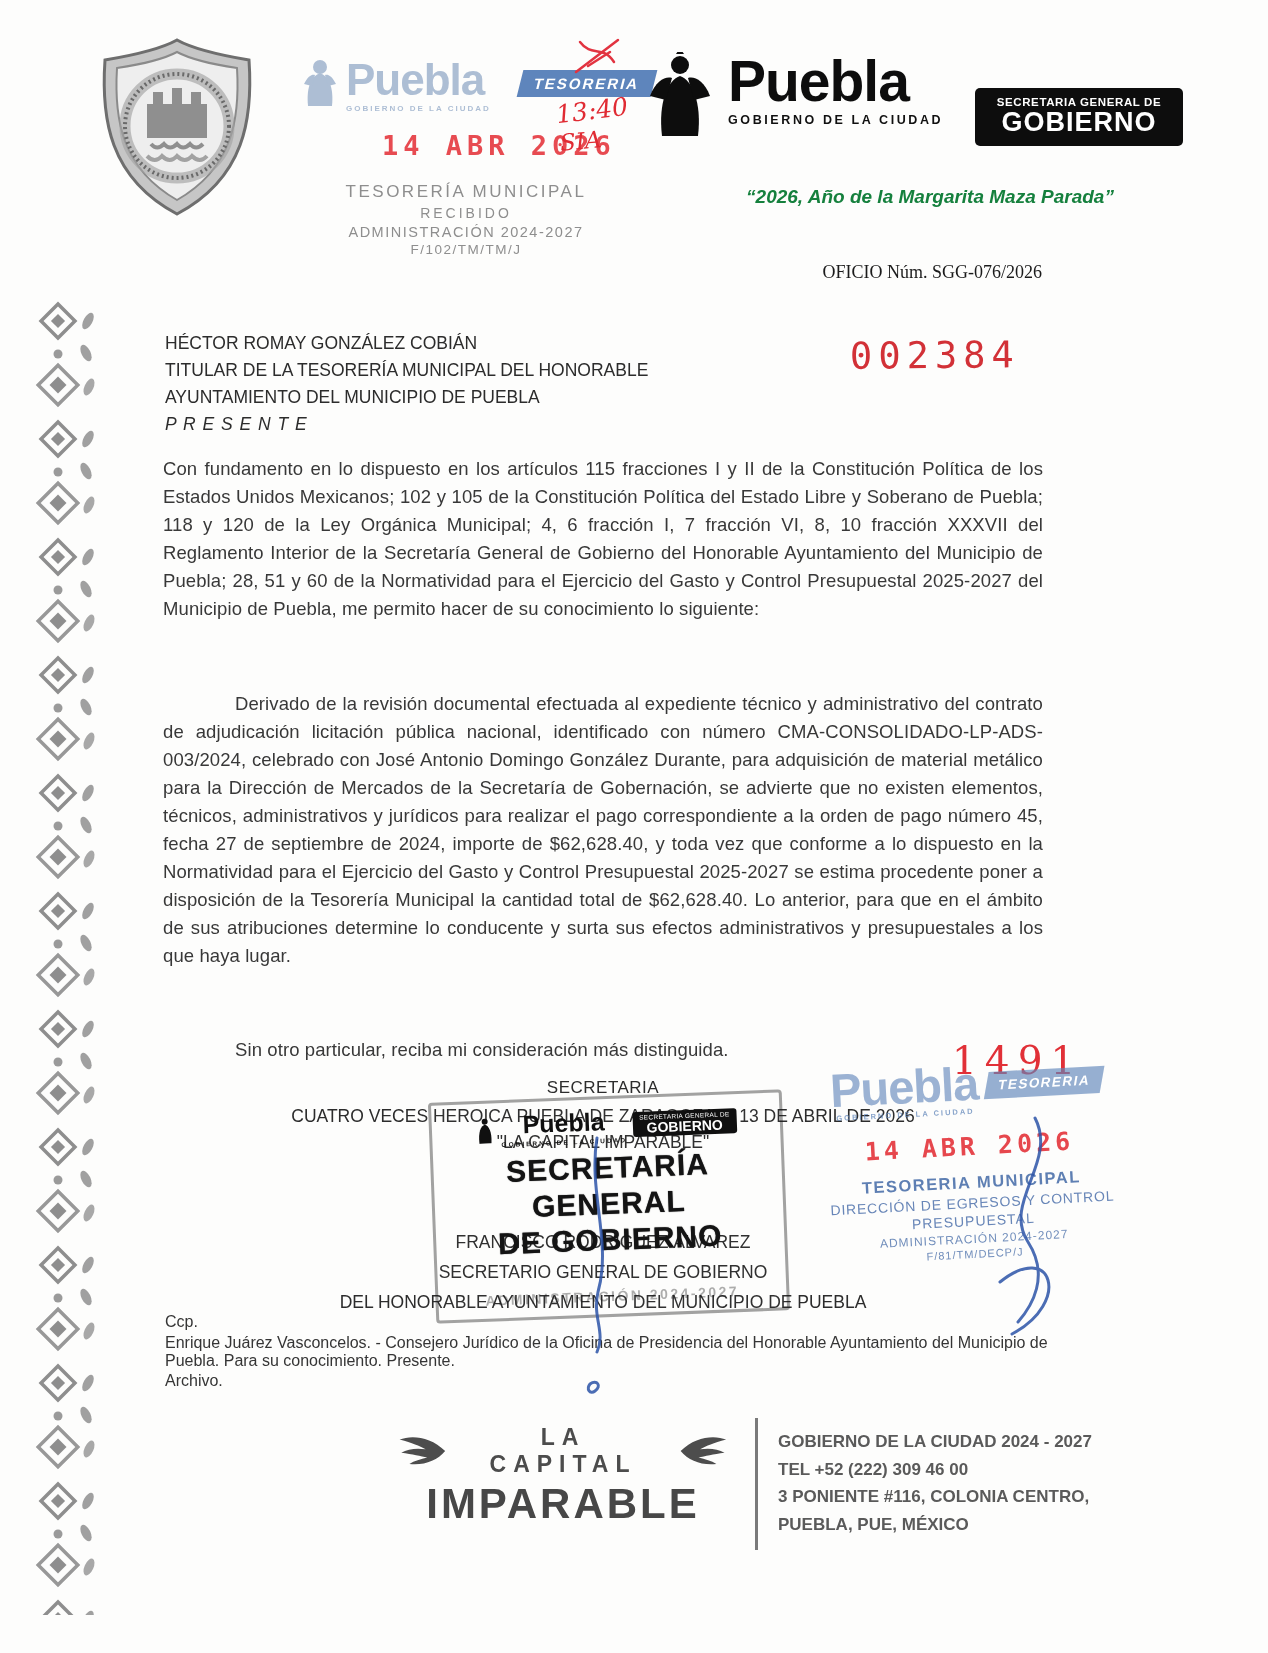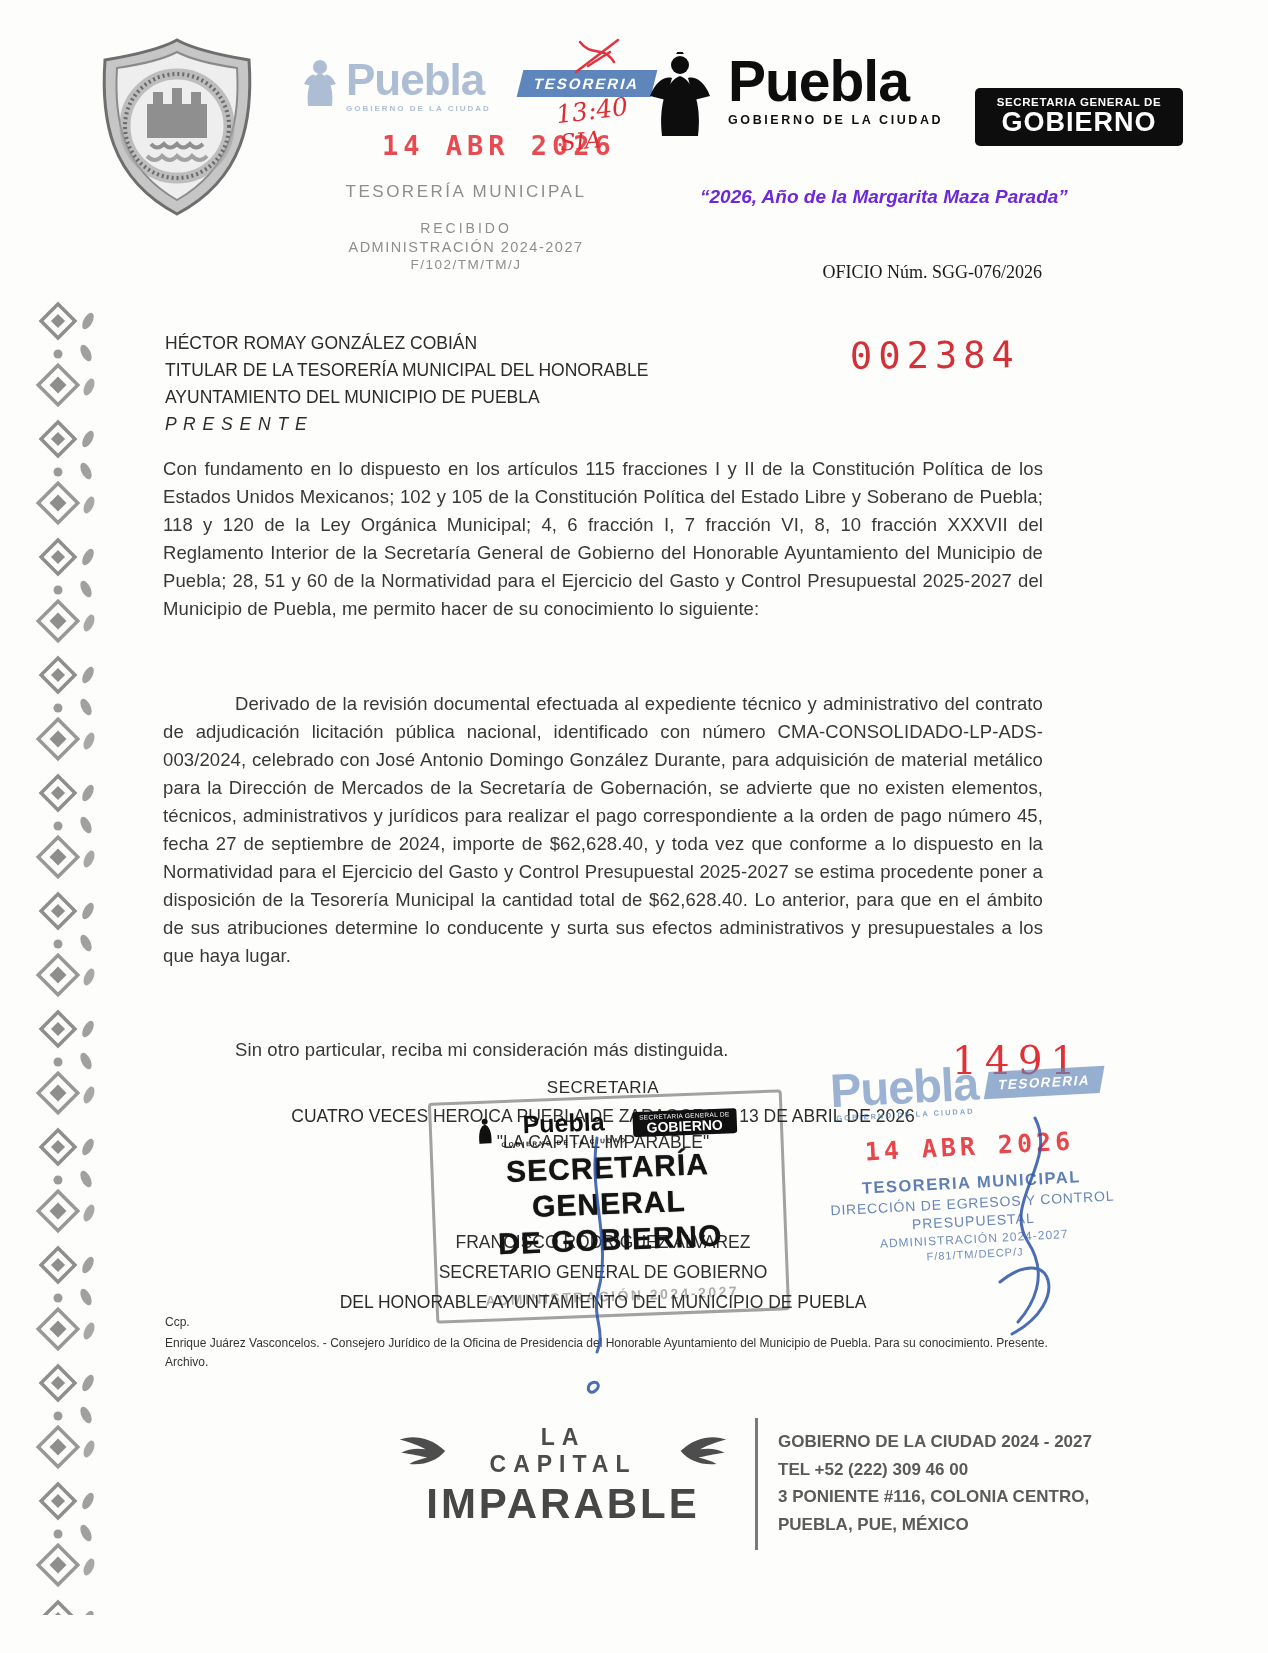--- a/index.html
+++ b/index.html
@@ -21,34 +21,34 @@
   .rs-banner{left:520px;top:70px;background:rgba(66,112,176,.85);color:#fff;
              transform:skewX(-14deg);padding:5px 14px;font-size:15px;font-weight:700;letter-spacing:2px;}
   .rs-date{left:382px;top:130px;font-family:"DejaVu Sans Mono",monospace;font-size:27px;
            color:#e5383f;letter-spacing:5px;font-weight:700;opacity:.9;}
   .rs-time{left:556px;top:96px;font-family:"DejaVu Serif",serif;font-style:italic;font-size:25px;
            color:#e02b33;transform:rotate(-7deg);}
   .rs-note{left:560px;top:128px;font-family:"DejaVu Serif",serif;font-style:italic;font-size:23px;
            color:#e02b33;transform:rotate(-5deg);}
   .rs-gray{left:318px;top:182px;width:296px;text-align:center;color:#8e8e8e;}
   .rs-gray .g1{font-size:17px;letter-spacing:2.5px;}
-  .rs-gray .g2{font-size:14px;letter-spacing:3px;margin-top:18px;}
+  .rs-gray .g2{font-size:14px;letter-spacing:3px;margin-top:3px;}
   .rs-gray .g3{font-size:14.5px;letter-spacing:1.5px;margin-top:3px;}
   .rs-gray .g4{font-size:13.5px;letter-spacing:1.5px;margin-top:2px;}
 
   
   .brand{left:642px;top:52px;display:flex;align-items:flex-start;}
   .brand .word{font-size:57px;font-weight:800;color:#0d0d0d;letter-spacing:-1px;line-height:58px;}
   .brand .sub{font-size:12.5px;font-weight:700;letter-spacing:2.6px;color:#101010;margin-top:3px;}
   .gov-box{left:975px;top:88px;width:208px;height:58px;background:#0d0d0d;border-radius:5px;
            color:#fff;text-align:center;}
   .gov-box .s{font-size:11.5px;letter-spacing:.6px;margin-top:8px;font-weight:600;}
   .gov-box .b{font-size:27px;font-weight:800;letter-spacing:1px;line-height:28px;}
-  .motto{left:700px;top:186px;width:460px;text-align:left;font-style:italic;
-         font-weight:700;font-size:19px;color:#6d28d9;}
+  .motto{left:700px;top:186px;width:460px;text-align:center;font-style:italic;
+         font-weight:700;font-size:19px;color:#15803d;}
   .oficio{left:740px;top:262px;width:302px;text-align:right;font-size:18px;
           font-weight:500;color:#1b1b1b;font-family:Liberation Serif, serif;}
   .folio-red{left:850px;top:334px;font-family:"DejaVu Sans Mono",monospace;font-size:37px;
              color:#cf2027;letter-spacing:6px;transform:rotate(-.5deg);opacity:.92;}
 
   
   .recipient{left:165px;top:330px;font-size:17.5px;line-height:27px;color:#2c2c2c;font-weight:500;}
 
   
   .para{left:163px;width:880px;font-size:18.5px;line-height:28px;text-align:justify;
@@ -93,21 +93,21 @@
   .bs-sub{font-size:7.5px;font-weight:700;letter-spacing:2px;color:rgba(96,133,186,.75);margin-top:-4px;}
   .bs-date{font-family:"DejaVu Sans Mono",monospace;font-size:25px;color:#e5383f;
            letter-spacing:4px;font-weight:700;margin-top:16px;opacity:.92;}
   .bs-l1{font-size:16.5px;letter-spacing:1.5px;color:rgba(66,104,166,.85);margin-top:12px;font-weight:600;}
   .bs-l2{font-size:14px;letter-spacing:.8px;color:rgba(66,104,166,.8);margin-top:3px;}
   .bs-l3{font-size:14px;letter-spacing:1px;color:rgba(66,104,166,.8);margin-top:2px;}
   .bs-l4{font-size:12px;letter-spacing:1px;color:rgba(66,104,166,.75);margin-top:3px;}
   .bs-l5{font-size:11px;letter-spacing:1px;color:rgba(66,104,166,.75);margin-top:2px;}
 
   
-  .ccp{left:165px;top:1313px;width:890px;font-size:12px;line-height:18.5px;color:#353535;}
+  .ccp{left:165px;top:1313px;width:890px;font-size:16px;line-height:18.5px;color:#353535;}
   .ccp .lbl{margin-bottom:2px;}
   .ccp div{margin-bottom:1px;}
 
   
   .f-logo{left:398px;top:1424px;width:330px;text-align:center;color:#4c4c4c;}
   .f-logo .row{display:flex;align-items:center;justify-content:center;gap:24px;}
   .f-logo .cap{font-size:23px;font-weight:700;letter-spacing:7px;}
   .f-logo .imp{font-size:42px;font-weight:800;letter-spacing:3px;color:#474747;margin-top:2px;}
   .f-divider{left:755px;top:1418px;width:3px;height:132px;background:#7a7a7a;}
   .f-text{left:778px;top:1428px;font-size:17px;font-weight:700;line-height:27.5px;color:#5a5a5a;}

